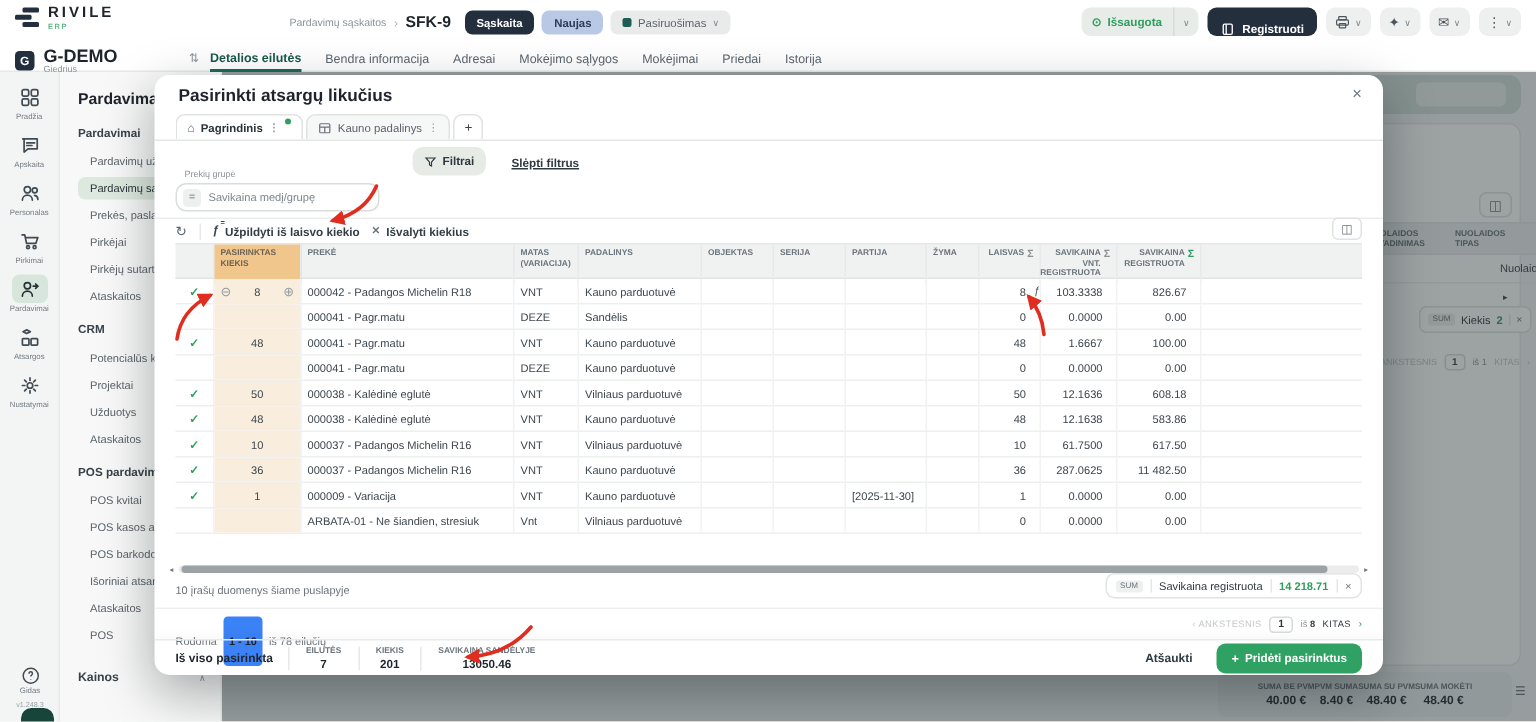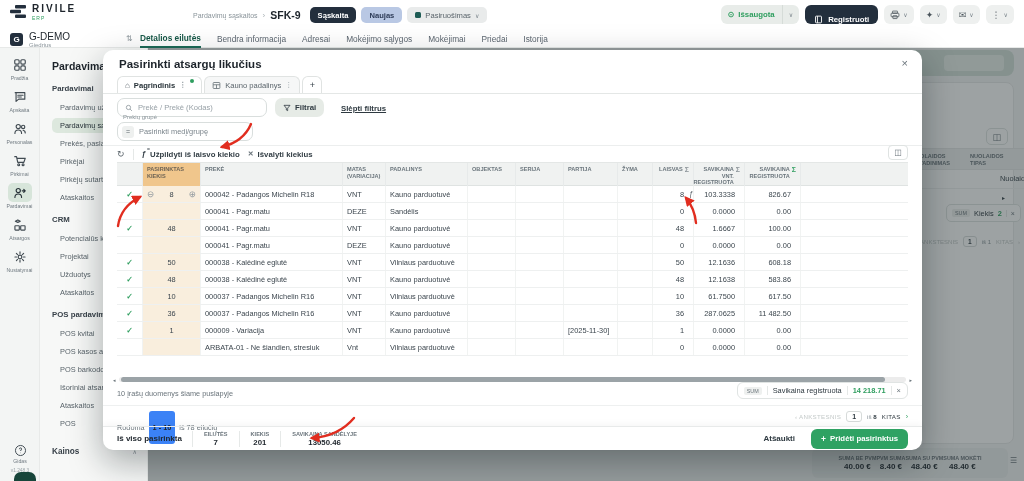--- a/index.html
+++ b/index.html
@@ -28,21 +28,21 @@
 .saved-caret{border-left:1px solid #d6dcd8;padding:0 6px;height:100%;display:flex;align-items:center}
 .btn-reg{height:19px;background:#232f3d;border-radius:6px;color:#fff;font-size:7.8px;font-weight:bold;display:flex;align-items:flex-end;gap:5px;padding:0 9px}
 .btn-reg svg{width:9px;height:9px;fill:none;stroke:#fff;stroke-width:1.2}
 .icpill{height:19px;background:#eef0ef;border-radius:6px;display:flex;align-items:center;gap:3px;padding:0 6px;color:#4a545b;font-size:9px}
 .icpill svg{width:10px;height:10px;fill:none;stroke:#4a545b;stroke-width:1.1}
 
 
 .subbar{position:absolute;left:0;top:30px;width:1024px;height:18px;background:#fff;z-index:4;border-bottom:1px solid #e7e9e8}
 .account{position:absolute;left:10px;top:1px;display:flex;gap:6px;align-items:center}
 .gsq{width:13px;height:13px;background:#232f3d;color:#fff;border-radius:3px;font-size:8px;font-weight:bold;display:flex;align-items:center;justify-content:center}
-.acc-name{font-size:10px;font-weight:normal;color:#1d242b;line-height:1.1}
+.acc-name{font-size:12px;font-weight:bold;color:#1d242b;line-height:1.1}
 .acc-sub{font-size:6px;color:#8a949a;line-height:1.1}
 .swap{position:absolute;left:126px;top:4px;font-size:8px;color:#8a949a}
 .doctabs{position:absolute;left:140px;top:0;height:18px;display:flex;gap:16px;align-items:center}
 .dtab{font-size:8.3px;color:#5c6670;height:18px;display:flex;align-items:center;white-space:nowrap}
 .dtab.active{color:#175948;font-weight:bold;border-bottom:2px solid #1b6a57}
 
 
 .rail{position:absolute;left:0;top:48px;width:40px;height:433px;background:#f3f5f4;border-right:1px solid #e8eae9;z-index:3}
 .rail-items{display:flex;flex-direction:column;align-items:center;padding-top:7px}
 .rail-item{display:flex;flex-direction:column;align-items:center;margin-bottom:6px;width:36px}
@@ -493,39 +493,32 @@
             <rect x="1.5" y="2" width="9" height="8" rx="1"></rect>
             <path d="M1.5 5h9M6 5v5"></path>
           </svg>
         <span>Kauno padalinys</span>
         <span class="dots">⋮</span>
       </div>
       <div class="mtab-plus">+</div>
     </div>
     <div class="m-tabline"></div>
 
-    <div class="m-search">
-      <svg viewBox="0 0 12 12">
-          <circle cx="5.2" cy="5.2" r="3.2"></circle>
-          <path d="M7.6 7.6L10.4 10.4"></path>
-        </svg>
-      <input placeholder="Prekė / Prekė (Kodas)" style="">
-    </div>
     <div class="m-filtbtn">
       <svg viewBox="0 0 12 12">
           <path d="M1.5 2h9L7 6.2V10l-2-1V6.2z"></path>
         </svg>
       <span>Filtrai</span>
     </div>
     <div class="m-hide">Slėpti filtrus</div>
 
     <div class="m-glabel">Prekių grupė</div>
     <div class="m-ginput">
       <span class="eqsq">=</span>
-      <span class="gtxt">Pasirinkti medį/grupę</span>
+      <span class="gtxt">Savikaina medį/grupę</span>
     </div>
 
     <div class="m-tooldiv"></div>
     <div class="m-toolbar">
       <span class="rfr">↻</span>
       <span class="vline"></span>
       <span class="taction">
         <span class="fillic"><span>ƒ</span><span class="supeq">=</span></span>
         <span>Užpildyti iš laisvo kiekio</span>
       </span>

